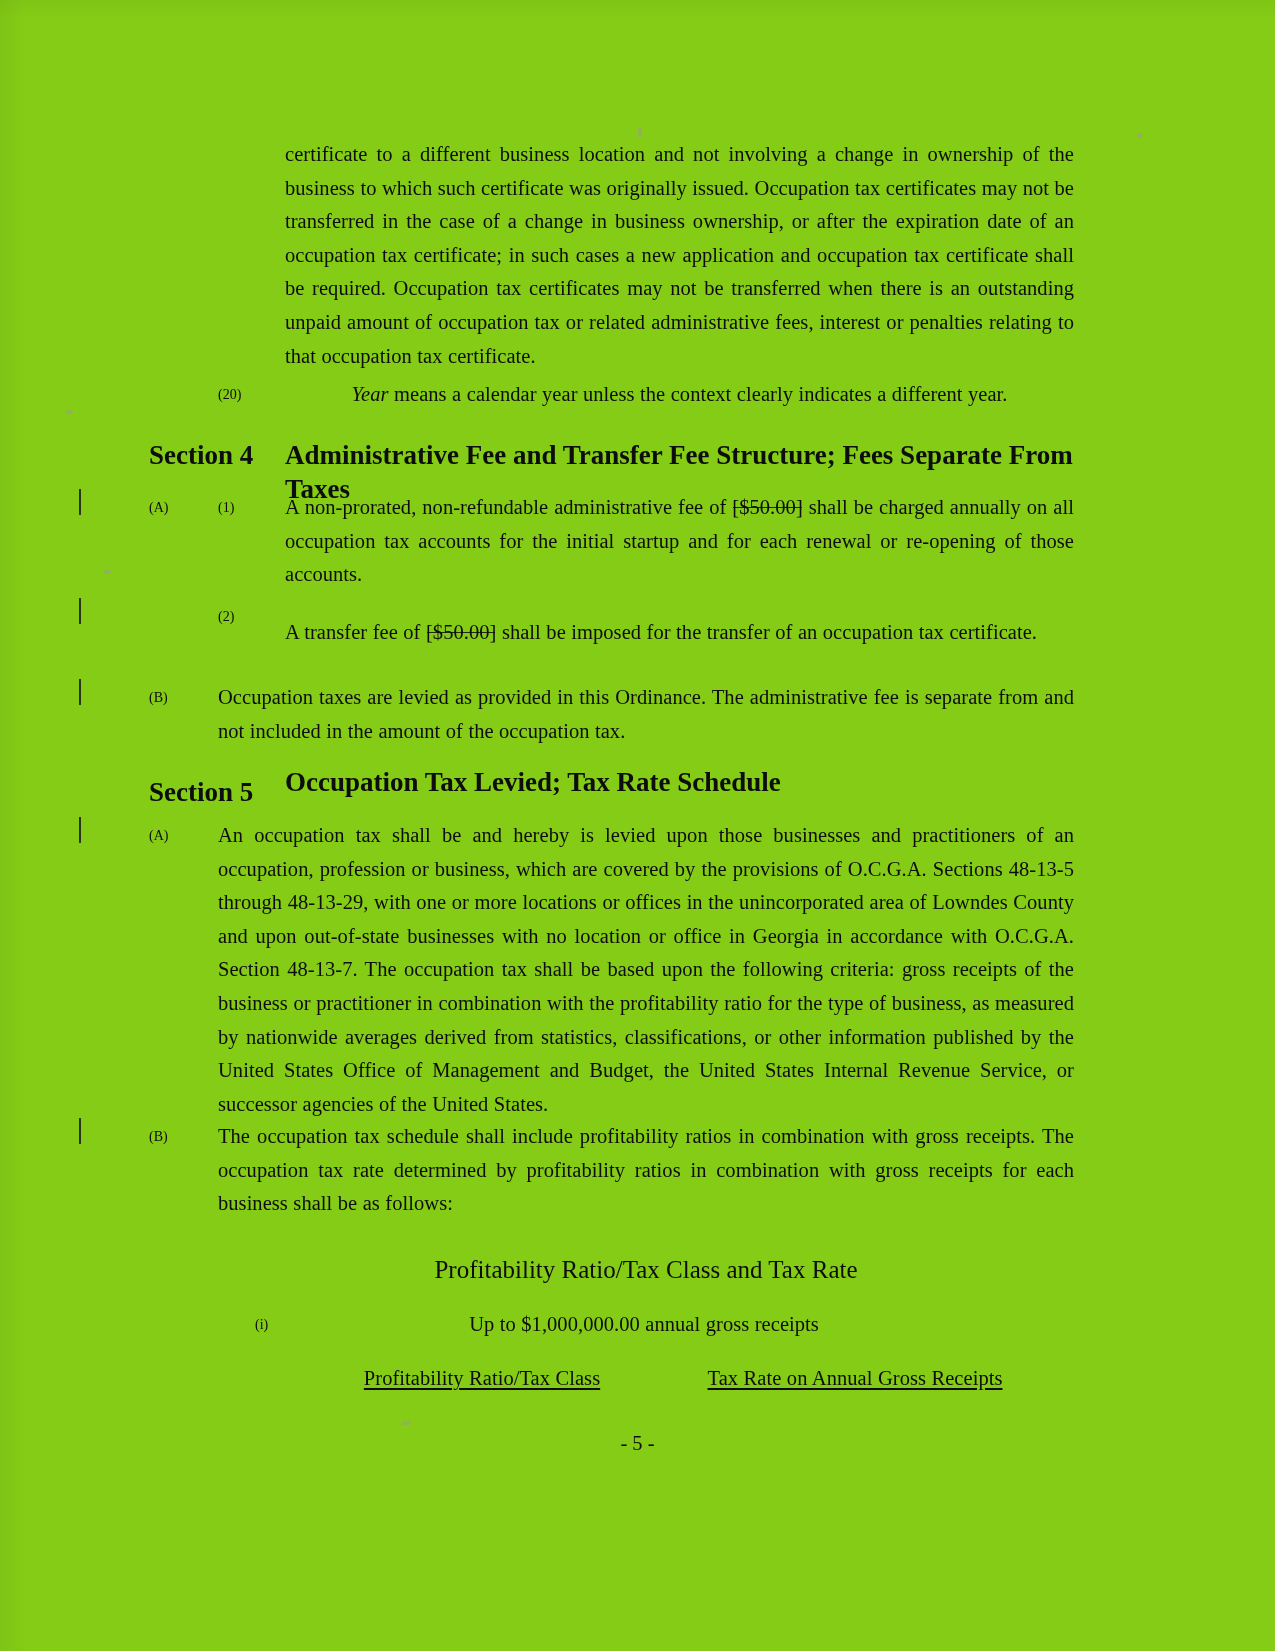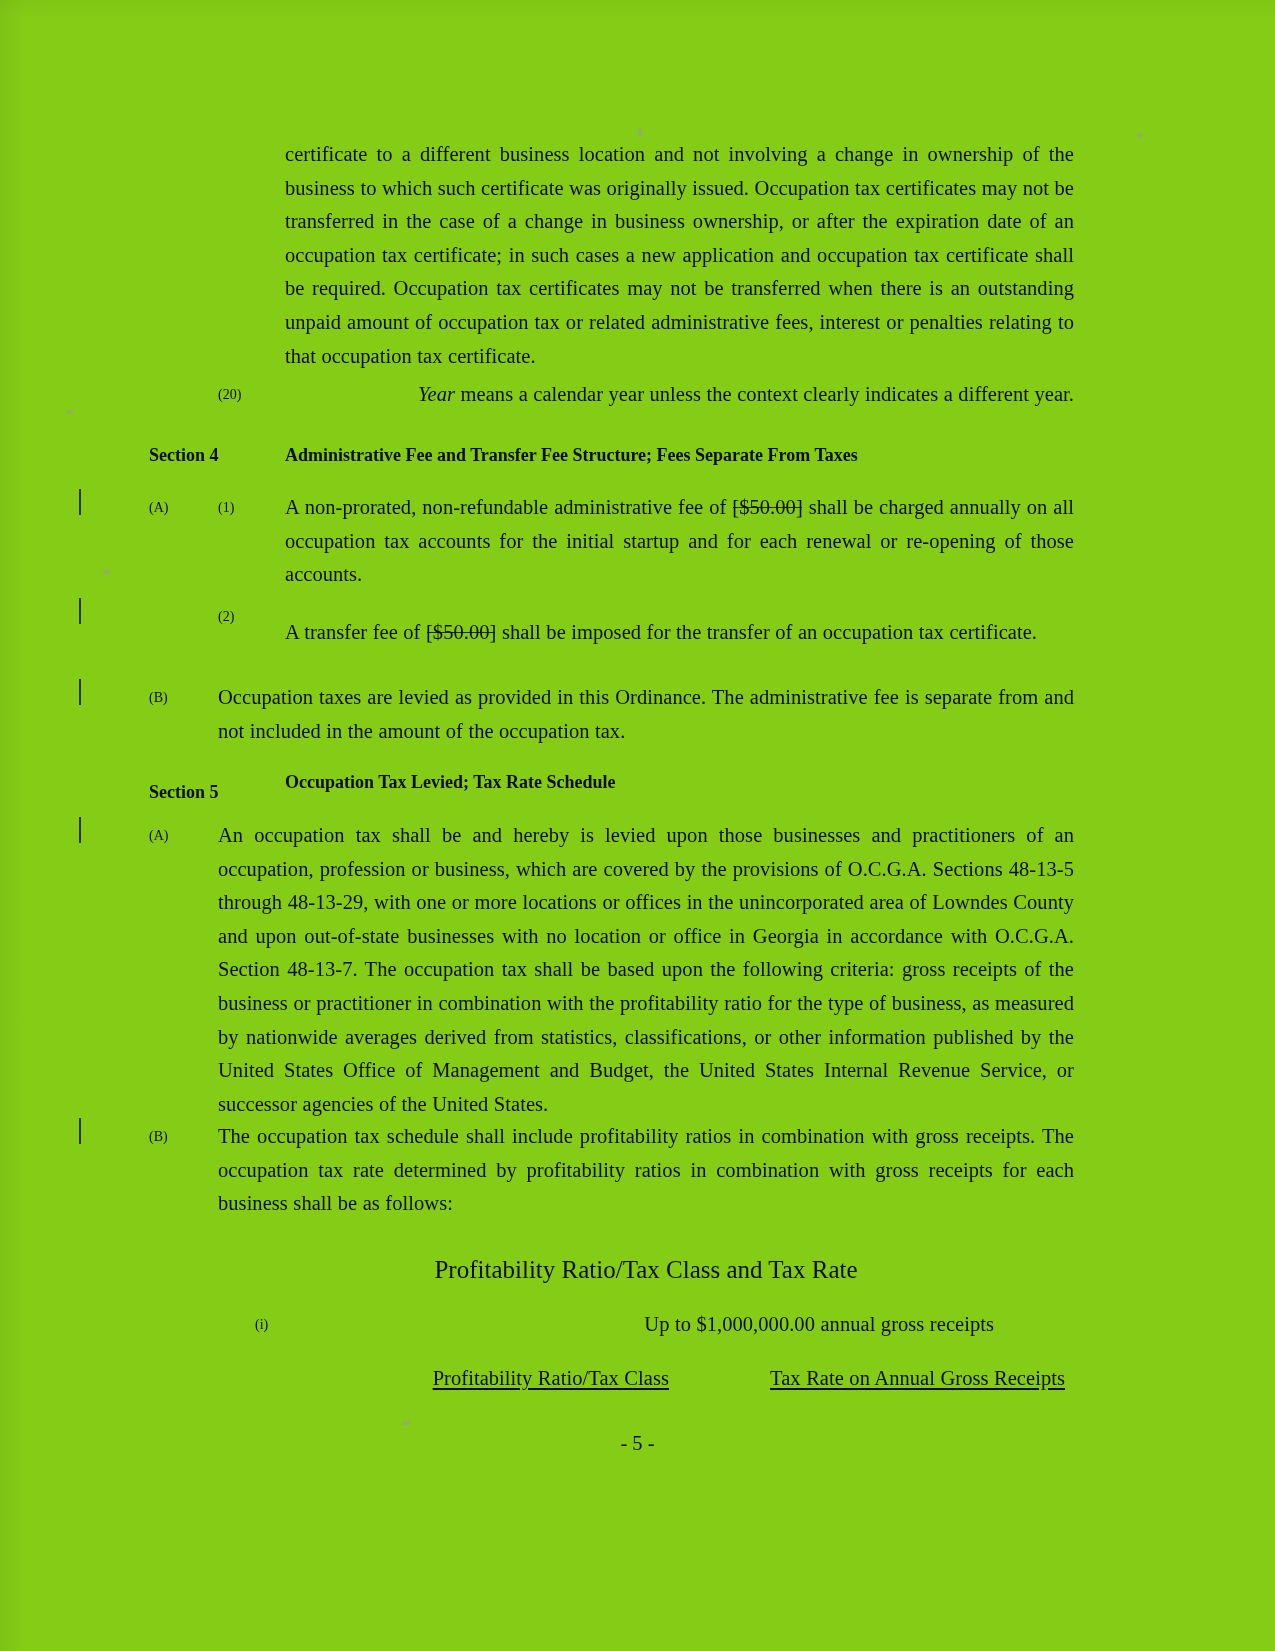--- a/index.html
+++ b/index.html
@@ -43,31 +43,31 @@
   
   .body-text {
     position: absolute;
     font-size: 20.5px;
     line-height: 33.6px;
     text-align: justify;
     text-justify: inter-word;
     letter-spacing: 0.05px;
     word-spacing: 0.3px;
   }
-  .no-just { text-align: right; }
+  .no-just { text-align: center; }
 
   .marker {
     position: absolute;
     font-size: 14px;
     line-height: 33.6px;
   }
 
   .heading {
     position: absolute;
-    font-size: 18px;
+    font-size: 27px;
     line-height: 33.6px;
     font-weight: bold;
   }
 
   .centered {
     position: absolute;
     font-size: 25px;
     line-height: 33.6px;
     text-align: center;
   }
@@ -162,19 +162,19 @@
     <div class="body-text" style="left:218px; top:819px; width:856px;">An occupation tax shall be and hereby is levied upon those businesses and practitioners of an occupation, profession or business, which are covered by the provisions of O.C.G.A. Sections 48-13-5 through 48-13-29, with one or more locations or offices in the unincorporated area of Lowndes County and upon out-of-state businesses with no location or office in Georgia in accordance with O.C.G.A. Section 48-13-7.  The occupation tax shall be based upon the following criteria: gross receipts of the business or practitioner in combination with the profitability ratio for the type of business, as measured by nationwide averages derived from statistics, classifications, or other information published by the United States Office of Management and Budget, the United States Internal Revenue Service, or successor agencies of the United States.</div>
 
     <div class="marker" style="left:149px; top:1120px; width:70px;">(B)</div>
     <div class="body-text" style="left:218px; top:1120px; width:856px;">The occupation tax schedule shall include profitability ratios in combination with gross receipts.  The occupation tax rate determined by profitability ratios in combination with gross receipts for each business shall be as follows:</div>
 
     <div class="centered" style="left:218px; top:1253px; width:856px;">Profitability Ratio/Tax Class and Tax Rate</div>
 
     <div class="marker" style="left:255px; top:1308px; width:48px;">(i)</div>
     <div class="body-text no-just" style="left:294px; top:1308px; width:700px;">Up to $1,000,000.00 annual gross receipts</div>
 
-    <div class="body-text no-just" style="left:329px; top:1362px; width:340px;"><span class="underline">Profitability Ratio/Tax Class</span></div>
+    <div class="body-text no-just" style="left:312px; top:1362px; width:340px;"><span class="underline">Profitability Ratio/Tax Class</span></div>
     <div class="body-text no-just" style="left:645px; top:1362px; width:420px;"><span class="underline">Tax Rate on Annual Gross Receipts</span></div>
 
     <div class="page-number" style="left:0px; top:1432px;">- 5 -</div>
 
   </div>
 </div>
 
 </body></html>

